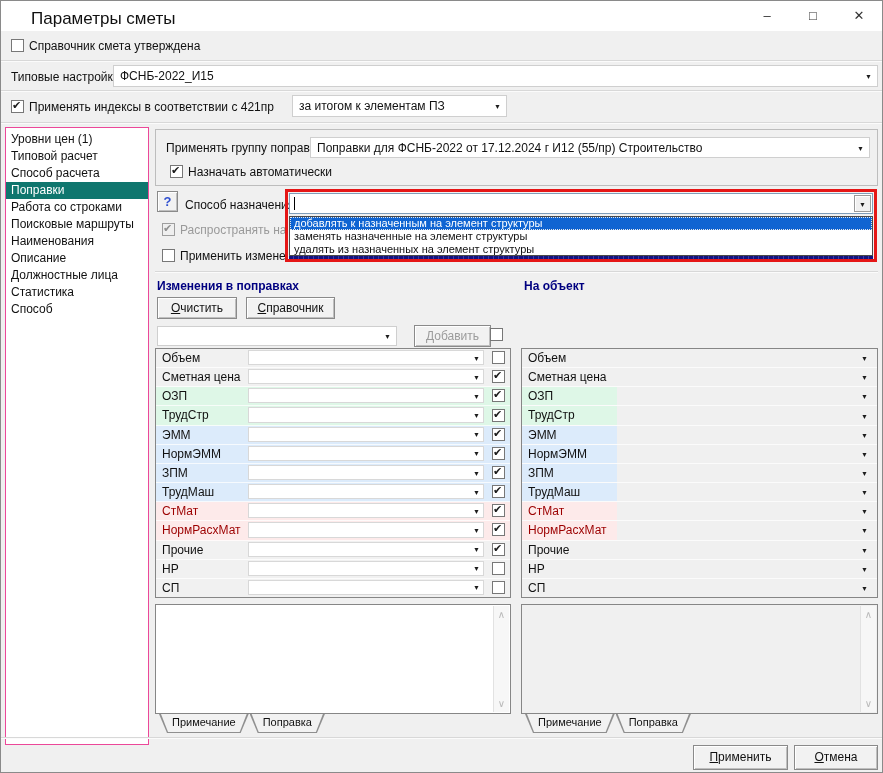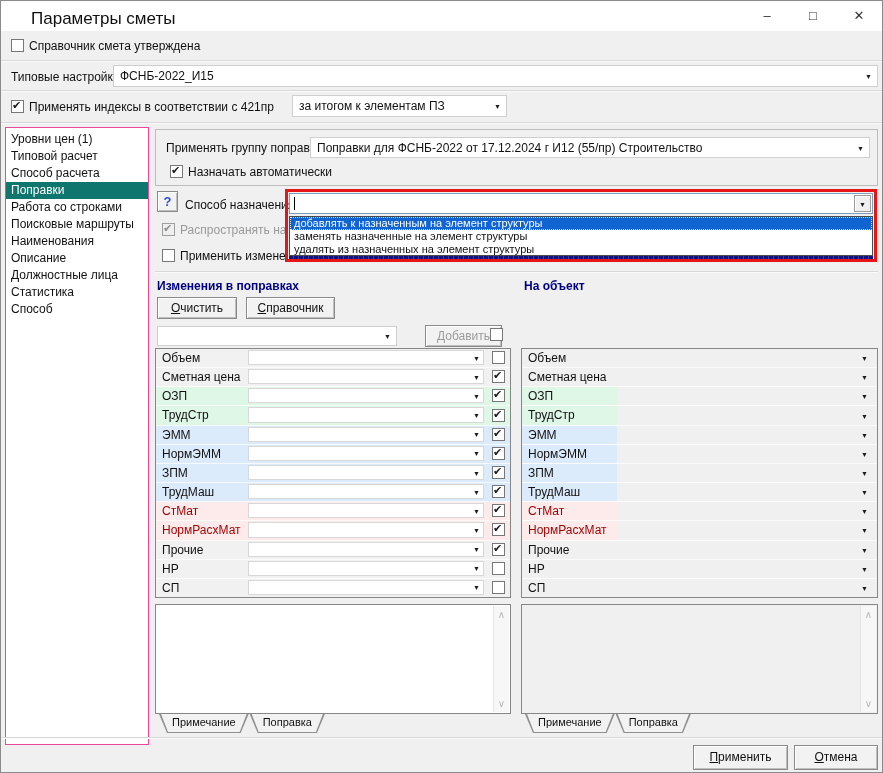--- a/index.html
+++ b/index.html
@@ -183,21 +183,21 @@
   <div class="btn" style="position:absolute;left:156px;top:296px;width:80px;height:22px;">
     <span class="uline" style="line-height:20px;">Очистить</span>
   </div>
   <div class="btn" style="position:absolute;left:245px;top:296px;width:89px;height:22px;">
     <span class="uline" style="line-height:20px;">Справочник</span>
   </div>
   <div class="combo" style="left:156px;top:325px;width:240px;height:20px;">
     <span class="txt"></span>
     <span class="arrow">▼</span>
   </div>
-  <div class="btn disabled" style="position:absolute;left:424px;top:324px;width:77px;height:22px;">
+  <div class="btn disabled" style="position:absolute;left:413px;top:324px;width:77px;height:22px;">
     <span class="uline" style="line-height:20px;">Добавить</span>
   </div>
   <span class="cb" style="position:absolute;left:489px;top:327px;"></span>
 
   <div class="table" style="left:154px;top:347px;width:356px;height:250px;">
       <div class="t-row g-plain"><span class="t-label">Объем</span><div class="t-field">
           <span class="arrow">▼</span>
         </div><span class="cb"></span></div>
       <div class="t-row g-plain"><span class="t-label">Сметная цена</span><div class="t-field">
           <span class="arrow">▼</span>

